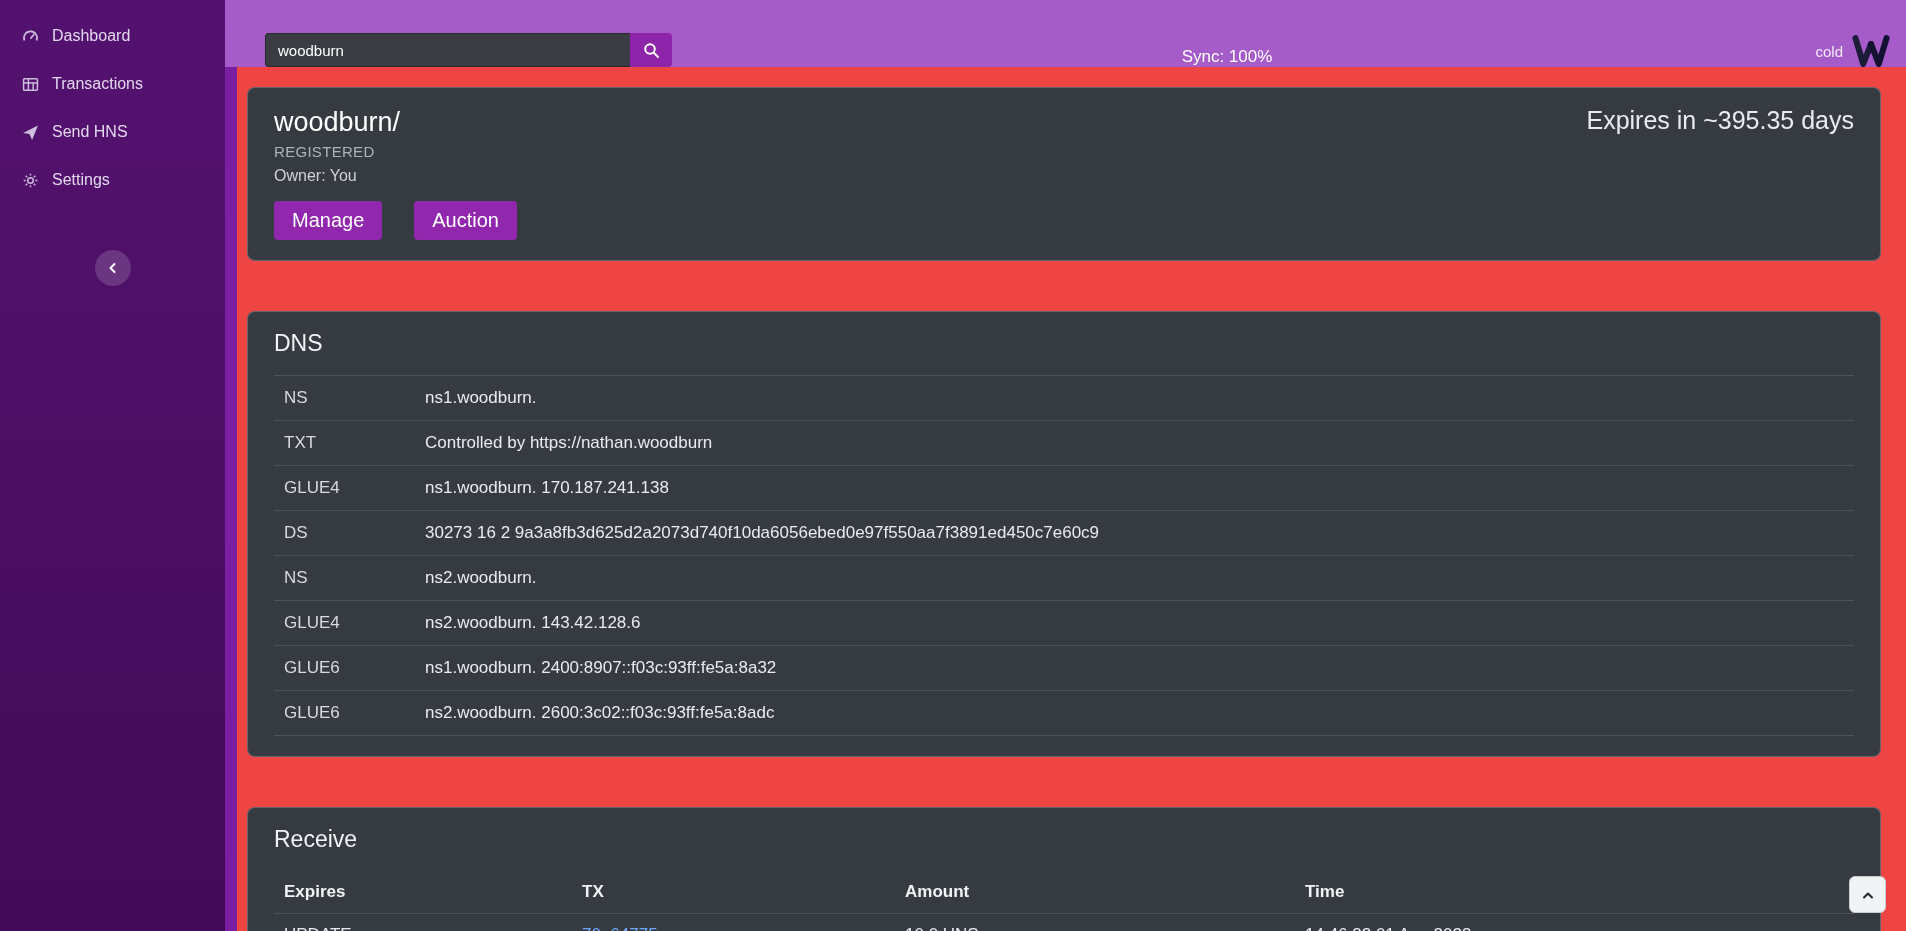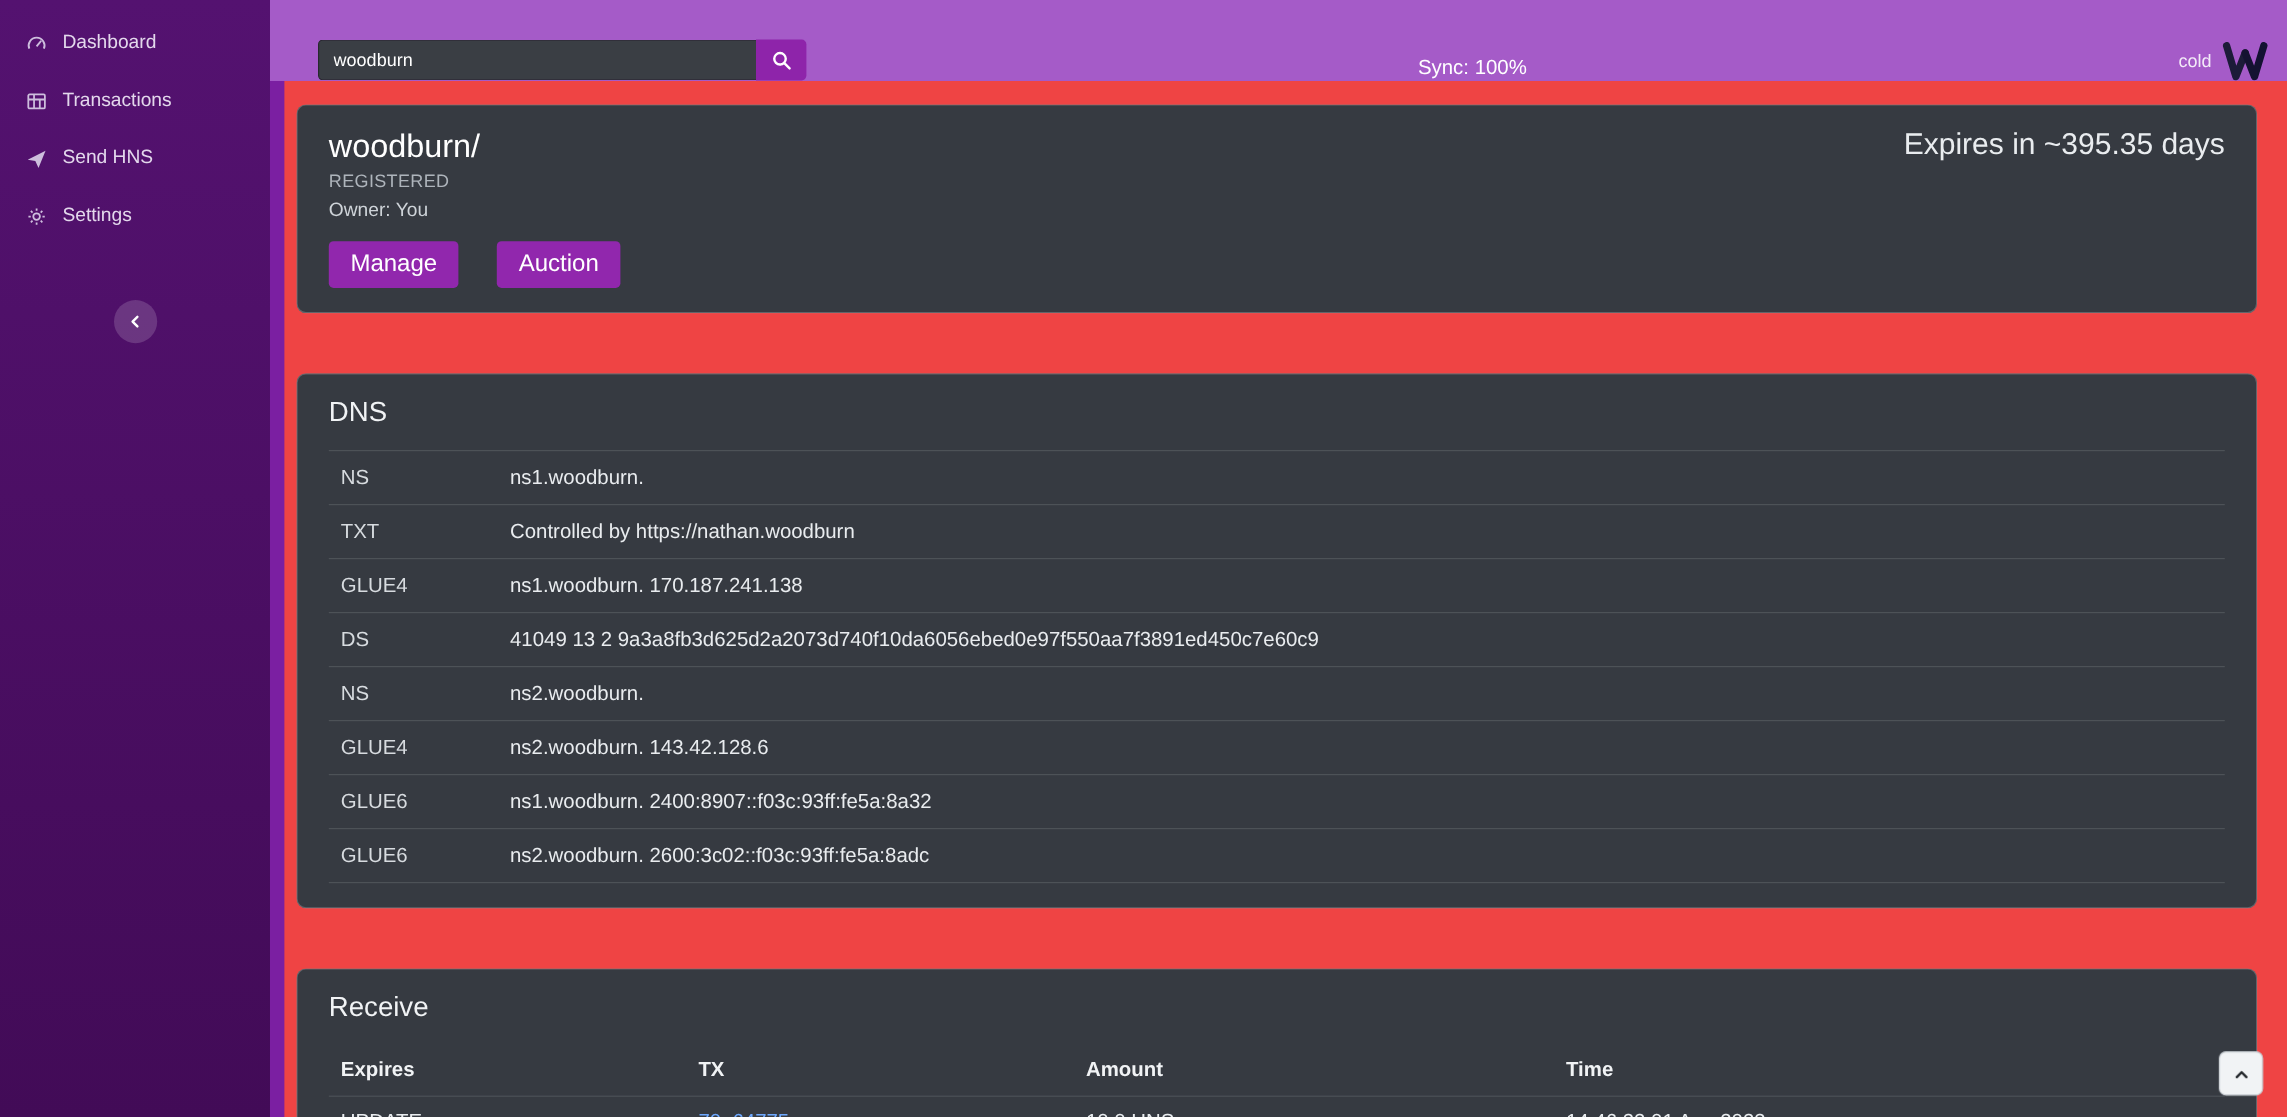--- a/index.html
+++ b/index.html
@@ -248,21 +248,21 @@
       <div class="dns-row">
         <div class="dns-type">TXT</div>
         <div class="dns-value">Controlled by https://nathan.woodburn</div>
       </div>
       <div class="dns-row">
         <div class="dns-type">GLUE4</div>
         <div class="dns-value">ns1.woodburn. 170.187.241.138</div>
       </div>
       <div class="dns-row">
         <div class="dns-type">DS</div>
-        <div class="dns-value">41049 13 2 9a3a8fb3d625d2a2073d740f10da6056ebed0e97f550aa7f3891ed450c7e60c9</div>
+        <div class="dns-value">30273 16 2 9a3a8fb3d625d2a2073d740f10da6056ebed0e97f550aa7f3891ed450c7e60c9</div>
       </div>
       <div class="dns-row">
         <div class="dns-type">NS</div>
         <div class="dns-value">ns2.woodburn.</div>
       </div>
       <div class="dns-row">
         <div class="dns-type">GLUE4</div>
         <div class="dns-value">ns2.woodburn. 143.42.128.6</div>
       </div>
       <div class="dns-row">

